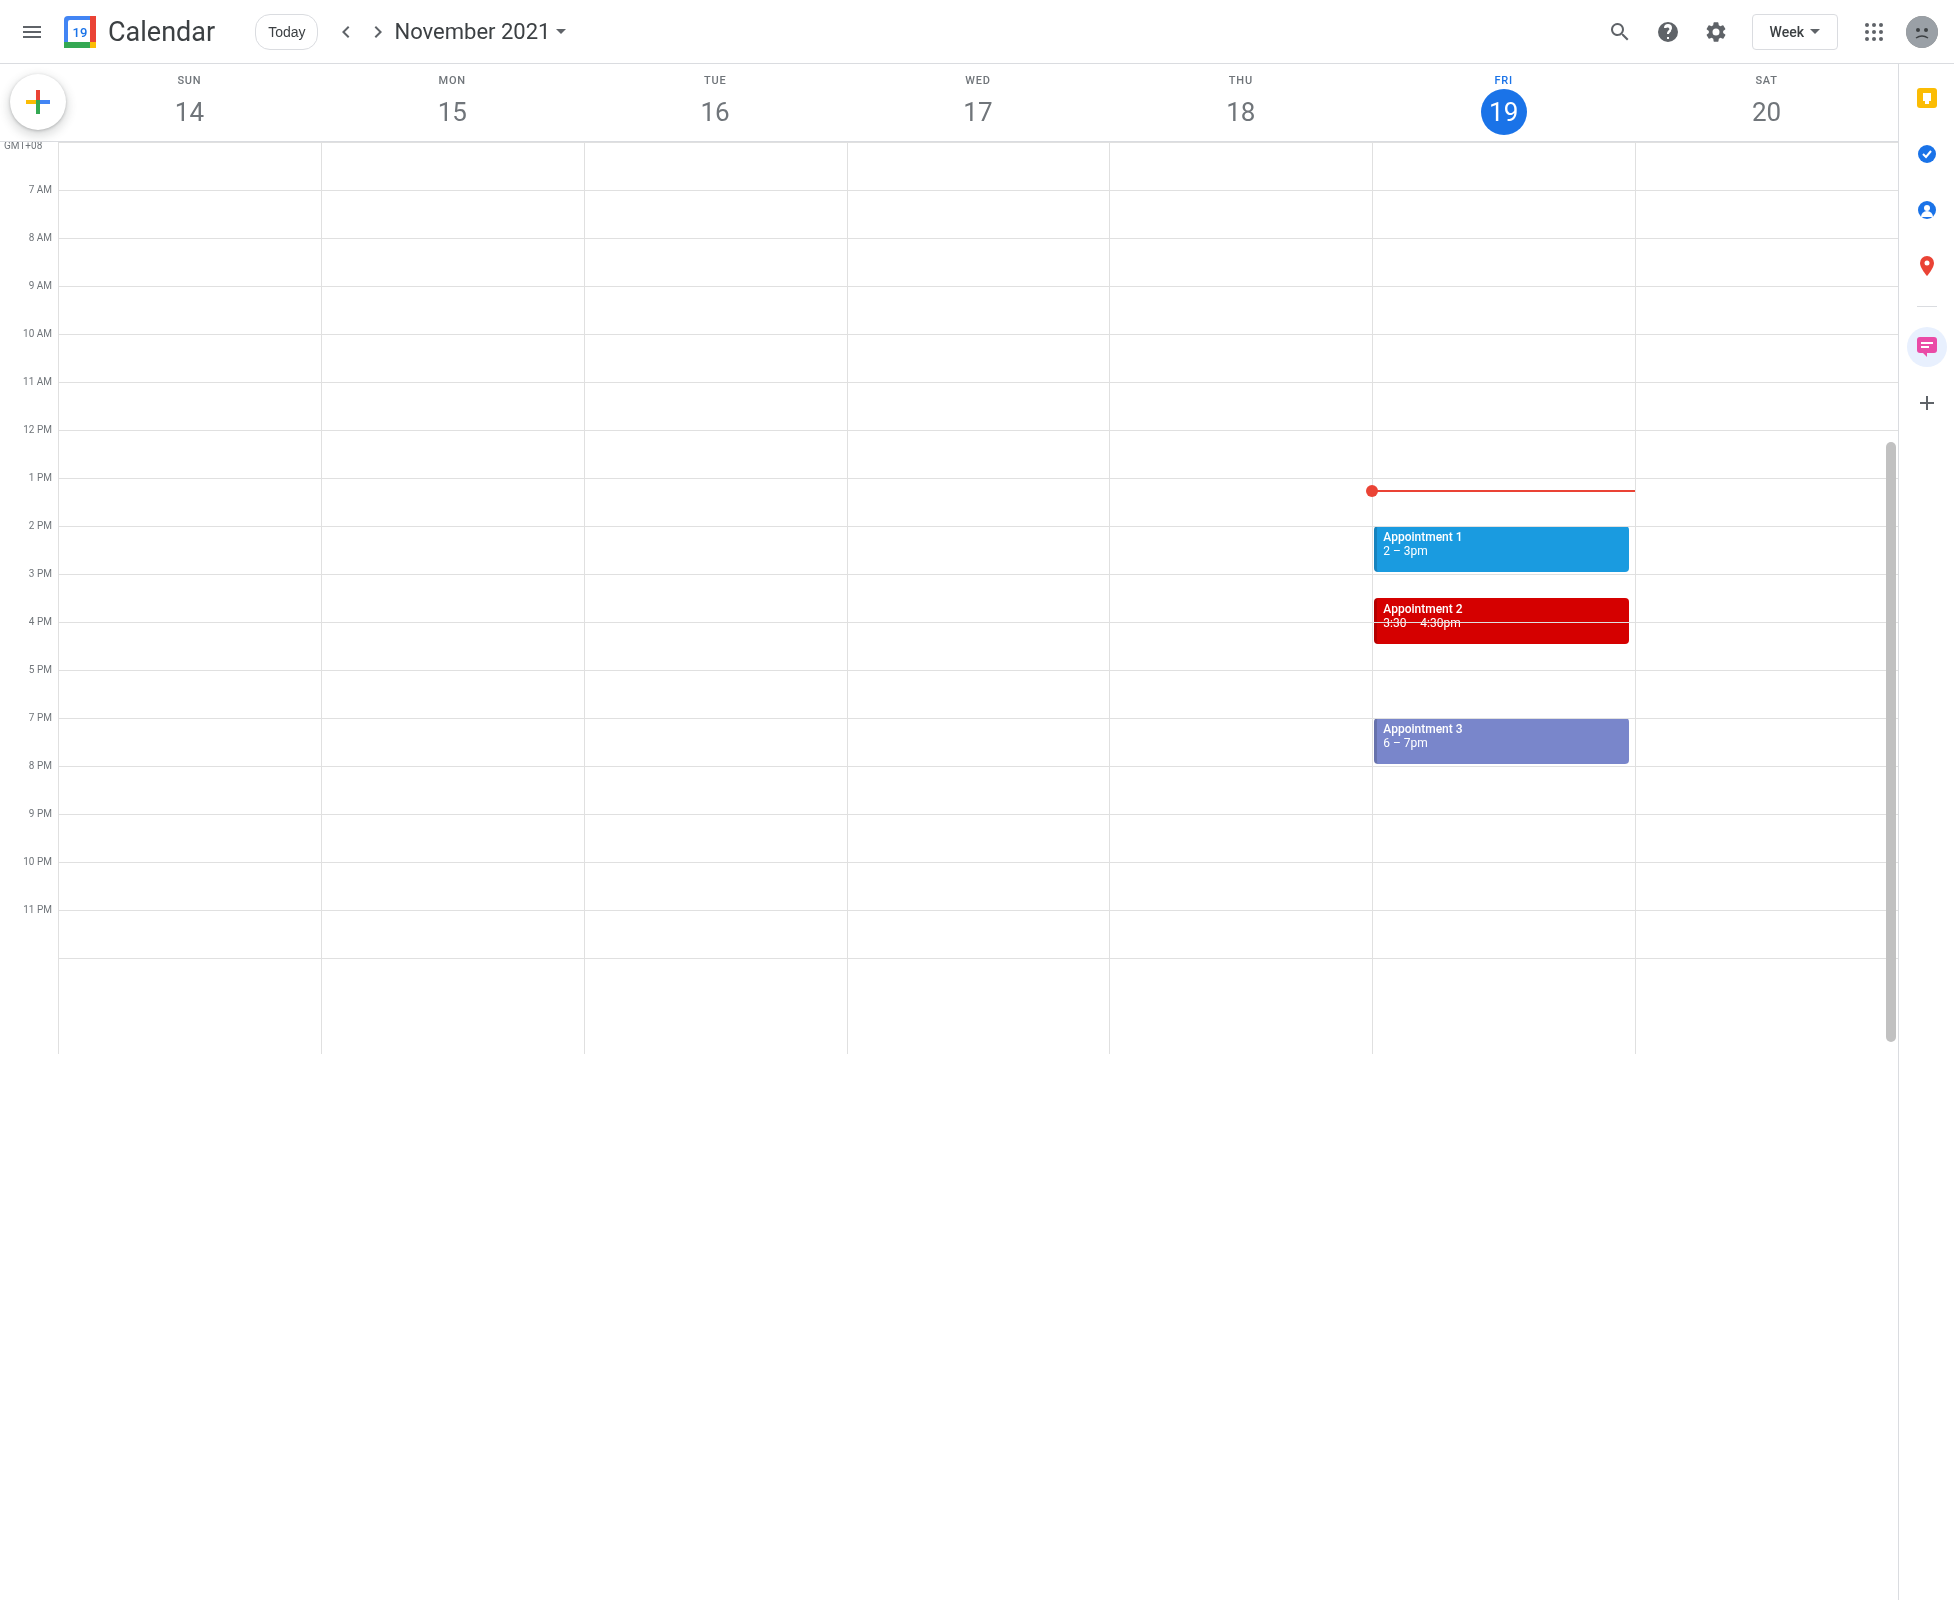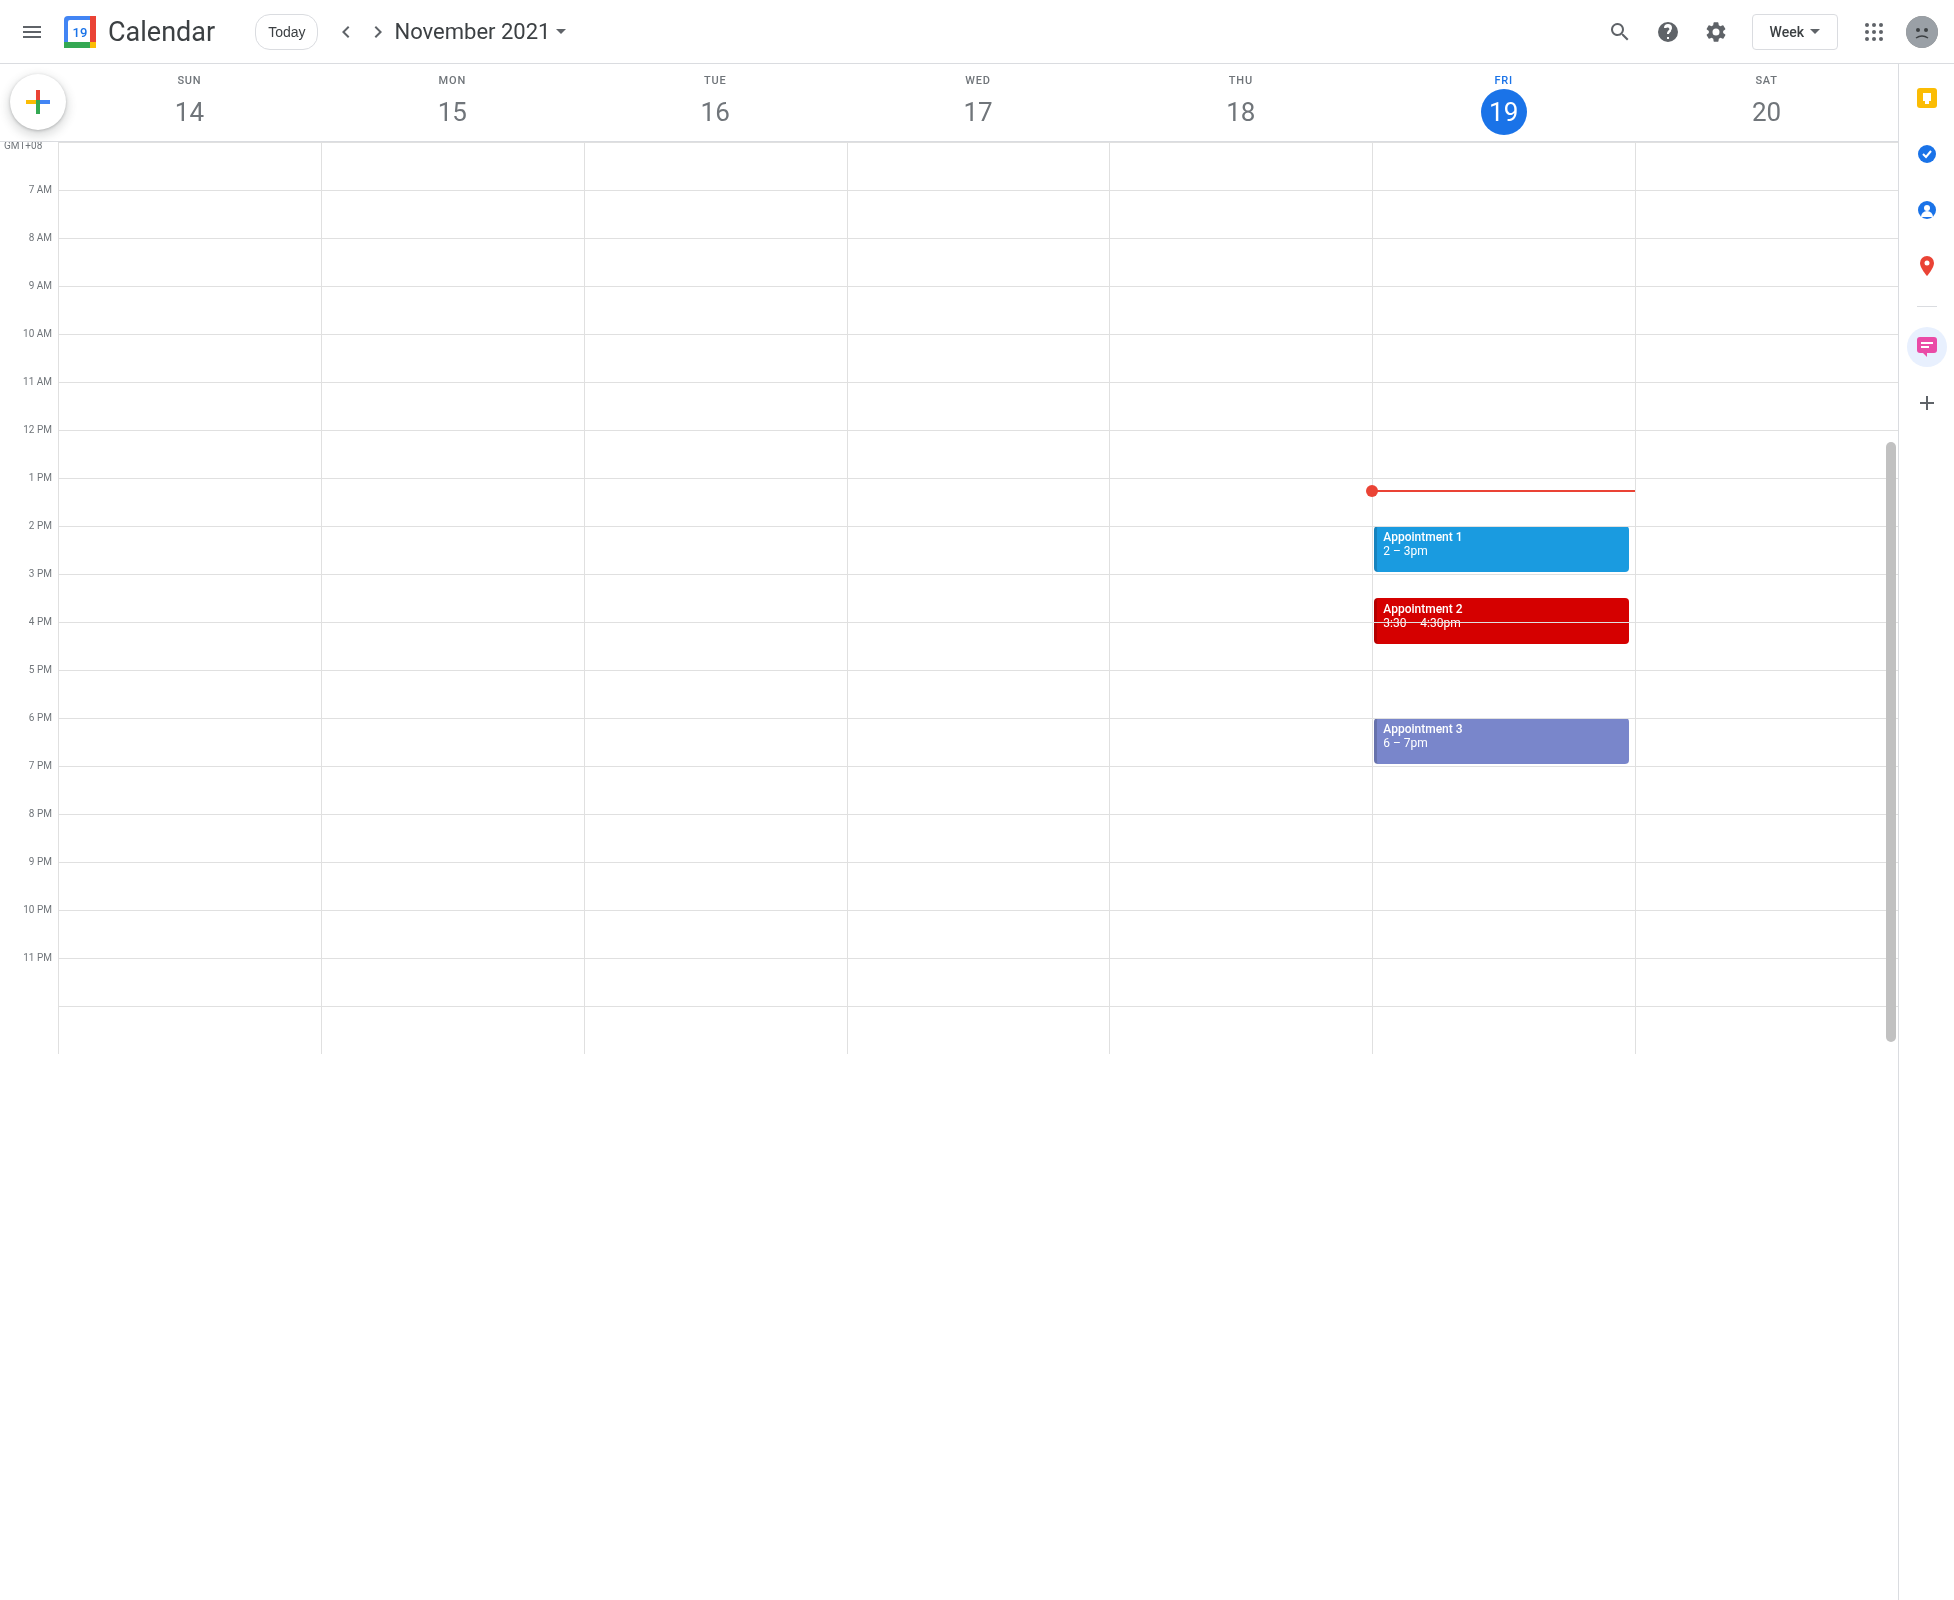--- a/index.html
+++ b/index.html
@@ -47,21 +47,21 @@
 .create-fab {
   position: absolute; left: 10px; top: 10px; width: 56px; height: 56px;
   border-radius: 50%; background: #fff;
   box-shadow: 0 1px 3px rgba(60,64,67,.3), 0 4px 8px 3px rgba(60,64,67,.15);
   display: flex; align-items: center; justify-content: center; cursor: pointer;
   z-index: 10;
 }
 
 .day-header-row {
   display: flex; padding-left: 58px; border-bottom: 1px solid #dadce0;
-  padding-top: 10px; padding-bottom: 6px;
+  padding-top: 10px; padding-bottom: 6px; justify-content: flex-end;
 }
 .day-col-head {
   flex: 1; text-align: center; cursor: pointer;
 }
 .dow { font-size: 11px; font-weight: 500; letter-spacing: 0.8px; color: #70757a; text-transform: uppercase; }
 .dow.today { color: #1a73e8; }
 .daynum {
   font-size: 26px; color: #70757a; margin-top: 2px; display: inline-flex;
   width: 46px; height: 46px; align-items: center; justify-content: center;
   border-radius: 50%;
@@ -286,23 +286,20 @@
           <div class="hour-row">
             <div class="hour-label">3 PM</div>
           </div>
           <div class="hour-row">
             <div class="hour-label">4 PM</div>
           </div>
           <div class="hour-row">
             <div class="hour-label">5 PM</div>
           </div>
           <div class="hour-row">
-            <div class="hour-label">6 PM</div>
-          </div>
-          <div class="hour-row">
             <div class="hour-label">7 PM</div>
           </div>
           <div class="hour-row">
             <div class="hour-label">8 PM</div>
           </div>
           <div class="hour-row">
             <div class="hour-label">9 PM</div>
           </div>
           <div class="hour-row">
             <div class="hour-label">10 PM</div>

